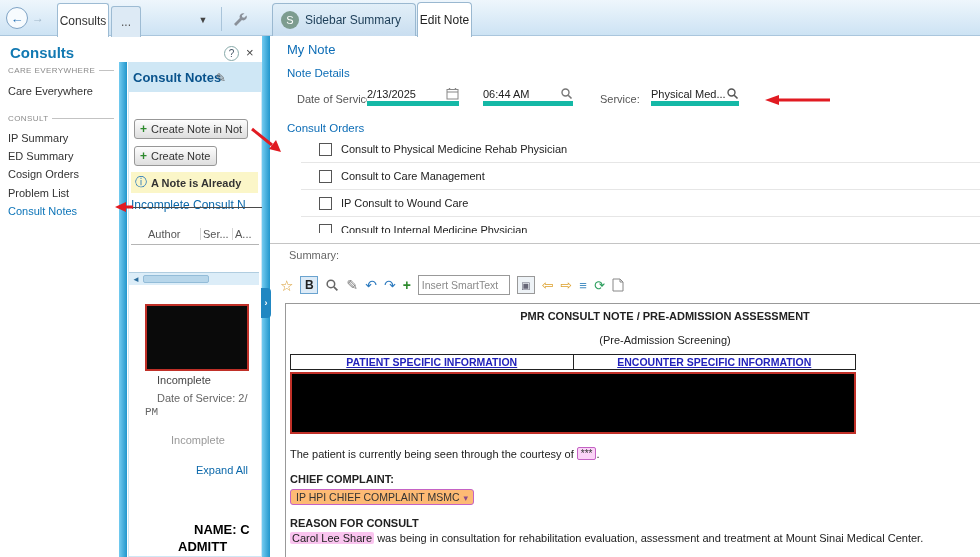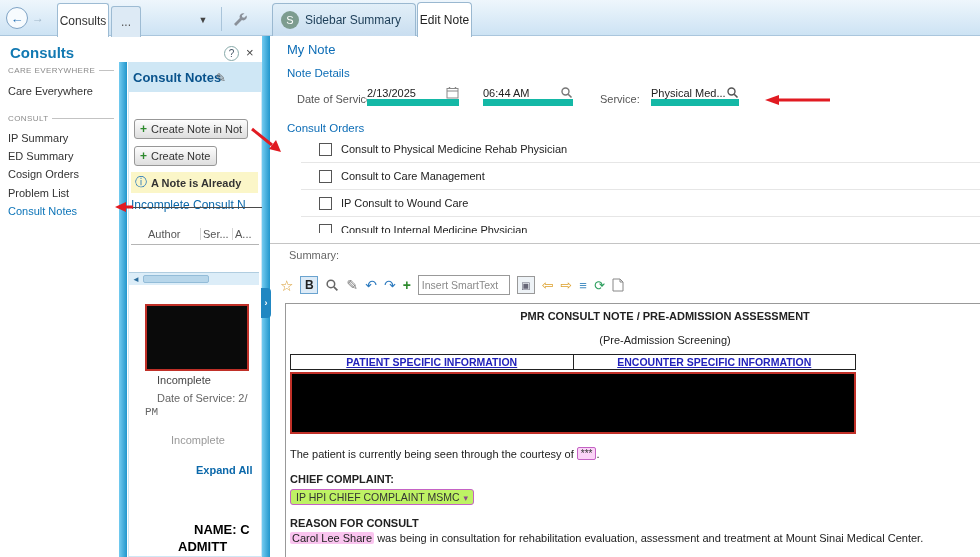--- a/index.html
+++ b/index.html
@@ -85,30 +85,30 @@
   .np-hscroll { position:absolute; left:1px; top:210px; width:130px; height:13px; background:#dcedf8;
     border-top:1px solid #b0cde0; display:flex; align-items:center; }
   .np-hscroll .larr { font-size:8px; color:#2b6d9c; padding:0 3px; }
   .np-hscroll .thumb { width:66px; height:8px; background:#b7d6ea; border:1px solid #93bcd8; border-radius:2px; }
   .redacted-sm { position:absolute; left:17px; top:242px; width:104px; height:67px; background:#0a0a0a;
     border:2px solid #c03028; }
   .np-status1 { position:absolute; left:29px; top:312px; color:#444; }
   .np-dos1 { position:absolute; left:29px; top:330px; color:#666; }
   .np-dos2 { position:absolute; left:17px; top:344px; color:#666;font-family:Liberation Mono, monospace; }
   .np-status2 { position:absolute; left:43px; top:372px; color:#999; }
-  .np-expand { position:absolute; left:68px; top:402px; color:#0b68aa; cursor:pointer;font-weight:bold; }
+  .np-expand { position:absolute; left:68px; top:402px; color:#0b68aa; cursor:pointer; }
   .np-name { position:absolute; left:66px; top:460px; font-weight:bold; font-size:13px; color:#000; white-space:nowrap; }
   .np-admit { position:absolute; left:50px; top:477px; font-weight:bold; font-size:13px; color:#000; white-space:nowrap; }
 
   
   .main { position:absolute; left:270px; top:36px; width:710px; height:521px; background:#fff; }
   .my-note { position:absolute; left:17px; top:6px; font-size:13px; color:#0d6db6; }
   .note-details { position:absolute; left:17px; top:31px; font-size:11.5px; color:#0d6db6; cursor:pointer; }
   .fld-label { position:absolute; font-size:11px; color:#555; }
-  .field { position:absolute; height:20px; border-bottom:7px solid #14b8a6; display:flex; align-items:center; background:#fff; }
+  .field { position:absolute; height:20px; border-bottom:5px solid #14b8a6; display:flex; align-items:center; background:#fff; }
   .field input { border:none; outline:none; flex:1; min-width:0; font-size:11px; color:#222;
     font-family:"Liberation Sans","DejaVu Sans",sans-serif; background:transparent; }
   .field svg { flex:0 0 auto; }
   .consult-orders { position:absolute; left:17px; top:86px; font-size:11.5px; color:#0d6db6; cursor:pointer; }
   .orders { position:absolute; left:0; top:100px; width:767px; height:97px; overflow:hidden;padding-left:31px; }
   .order-row { height:27px; border-bottom:1px solid #e6e6e6; display:flex; align-items:center; padding-left:18px; gap:9px; }
   .order-row input[type=checkbox] { appearance:none; width:13px; height:13px; border:1px solid #555; background:#fff; }
   .order-row label { font-size:11px; color:#222; }
   .summary-divider { position:absolute; left:0; top:207px; width:710px; height:1px; background:#c4c4c4; }
   .summary-label { position:absolute; left:19px; top:213px; font-size:11px; color:#666; }
@@ -133,21 +133,21 @@
   .doc-title { margin-top:2px; text-align:center; font-weight:bold; }
   .doc-subtitle { margin-top:12px; text-align:center; }
   .doc-table { margin-top:8px; width:566px; border-collapse:collapse; }
   .doc-table td { width:50%; border:1px solid #222; text-align:center; padding:1px 0;
     color:#2222bb; font-weight:bold; font-size:10.5px; text-decoration:underline; }
   .redacted-lg { margin-top:2px; width:566px; height:62px; background:#000; border:2px solid #c03028; }
   .doc-courtesy { margin-top:13px; }
   .wildcard { display:inline-block; background:#fbd3f7; border:1px solid #c462c4; border-radius:2px;
     padding:0 3px; font-size:10px; color:#333; vertical-align:1px; cursor:pointer; }
   .doc-cc-label { margin-top:13px; font-weight:bold; }
-  .smartlink-pill { margin-top:4px; display:inline-block; background:#bef264; border:1px solid #c462c4;
+  .smartlink-pill { margin-top:4px; display:inline-block; background:#fdba74; border:1px solid #c462c4;
     border-radius:3px; padding:1px 5px; font-size:10.5px; color:#333; cursor:pointer; }
   .smartlink-pill .caret { color:#8a4a8a; margin-left:4px; font-size:9px; }
   .doc-reason-label { margin-top:12px; font-weight:bold; }
   .doc-reason-line { margin-top:3px; }
   .reason-name { background:#fac4ef; padding:0 2px; border-radius:2px; cursor:pointer; }
 
   .annotations { position:absolute; left:0; top:0; z-index:60; pointer-events:none; }
 </style>
 </head>
 <body>

